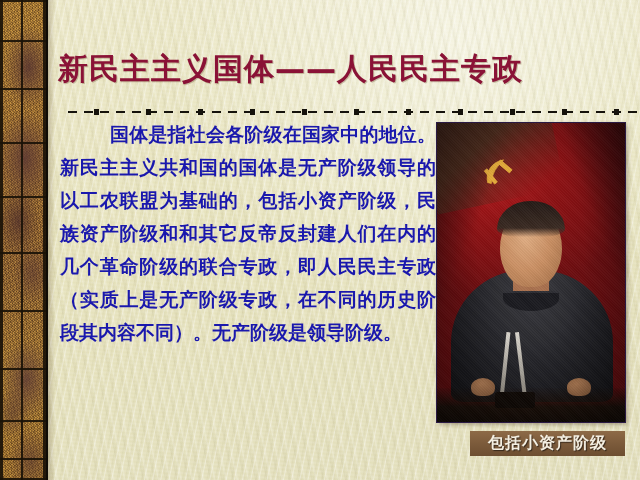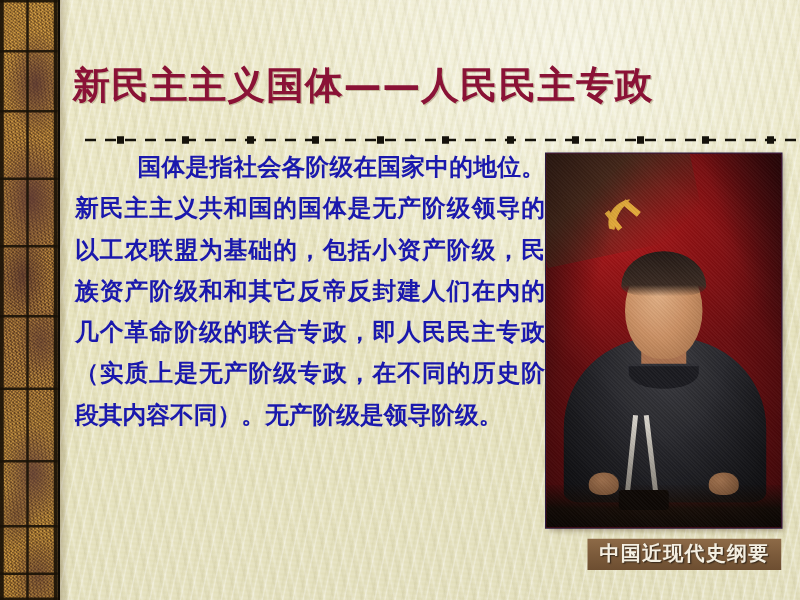--- a/index.html
+++ b/index.html
@@ -389,15 +389,15 @@
     <div class="collar"></div>
     <div class="podium"></div>
     <div class="mic1"></div>
     <div class="mic2"></div>
     <div class="mic-base"></div>
     <div class="hand-l"></div>
     <div class="hand-r"></div>
     <div class="vignette"></div>
   </div>
 
-  <div id="caption">中国近现代史纲要</div>
+  <div id="caption">包括小资产阶级</div>
 
 </div>
 
 </body></html>

